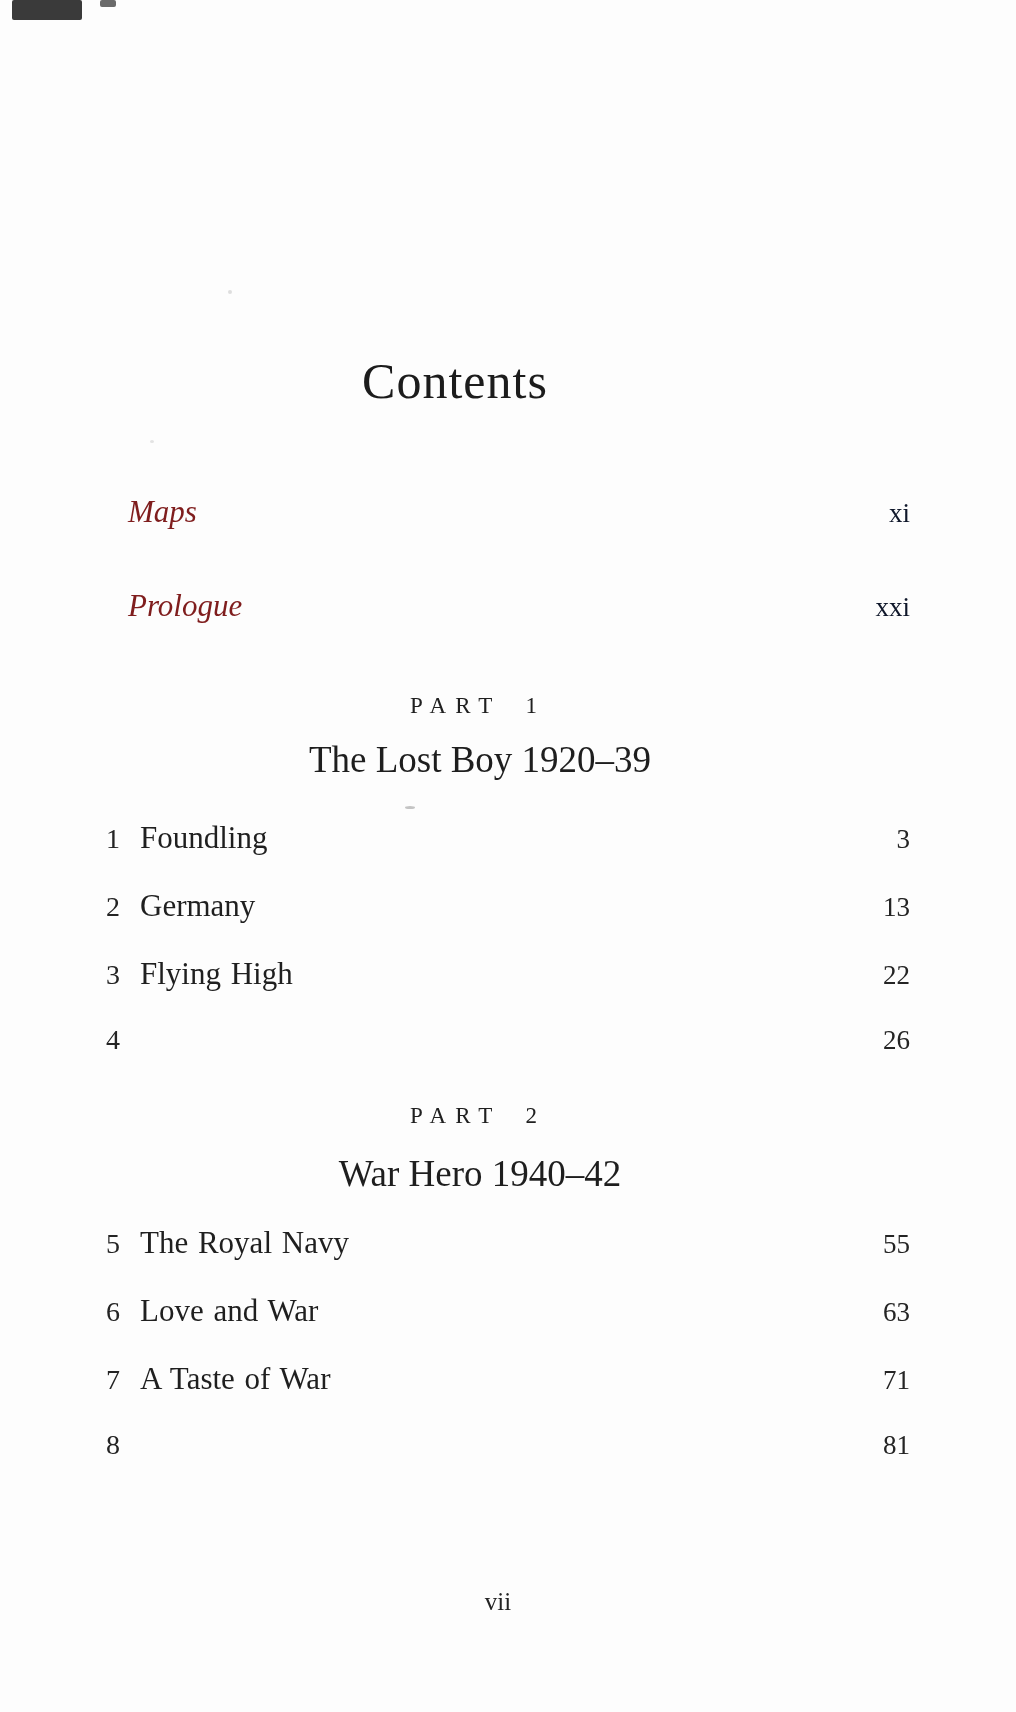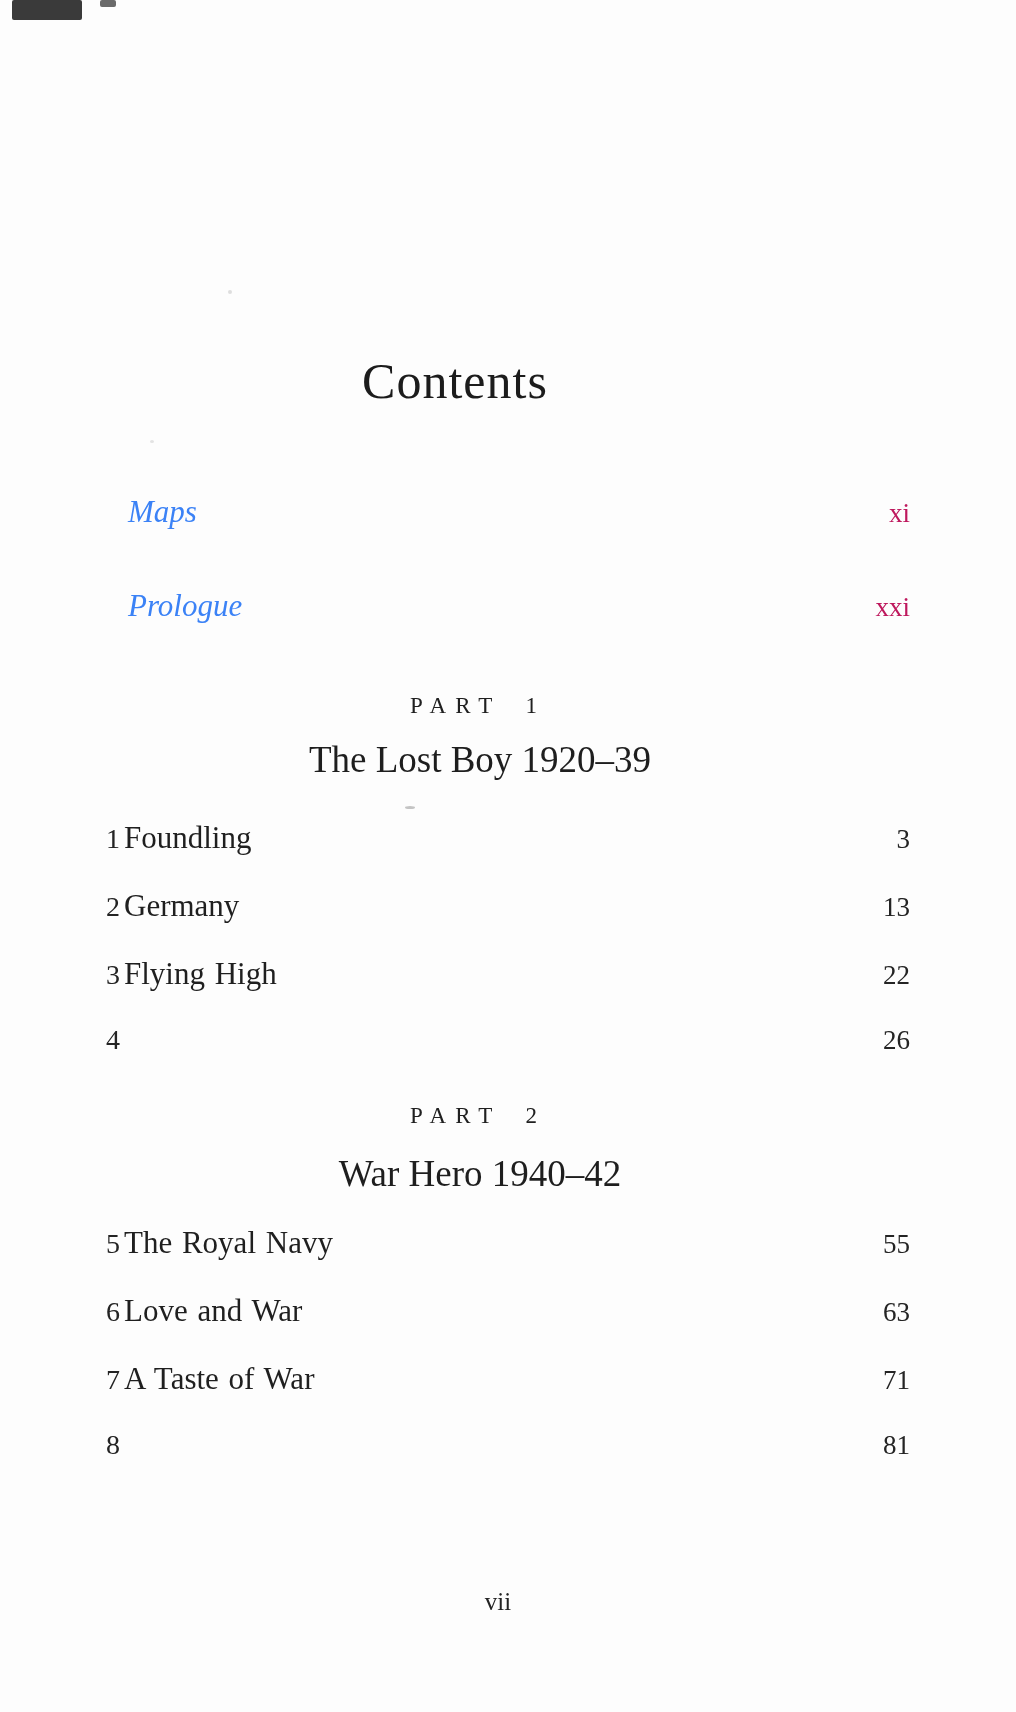--- a/index.html
+++ b/index.html
@@ -46,26 +46,26 @@
     width: 814px;
     display: flex;
     align-items: baseline;
   }
   #fm-row-maps { top: 494px; }
   #fm-row-prologue { top: 588px; gap: 20px; }
   .fm-label {
     font-style: italic;
     font-size: 31px;
     margin-left: 32px;
-    color: #3b82f6;
+    color: #7f1d1d;
   }
   .fm-page {
     margin-left: auto;
     font-size: 27px;
-    color: #be185d;
+    color: #0f172a;
   }
 
   .part-label {
     position: absolute;
     left: -30px;
     width: 1016px;
     text-align: center;
     font-size: 23px;
     letter-spacing: 9px;
     word-spacing: 10px;
@@ -94,21 +94,21 @@
     font-size: 31px;
   }
   .ch-num {
     width: 24px;
     text-align: right;
     font-size: 28px;
     color: #242424;
     flex: 0 0 auto;
   }
   .ch-title {
-    margin-left: 4px;
+    margin-left: 20px;
     color: #1f1f1f;
     word-spacing: 2px;
   }
   .ch-page {
     margin-left: auto;
     font-size: 27px;
     color: #242424;
   }
   #row-p1c1 { top: 820px; }
   #row-p1c2 { top: 888px; }

